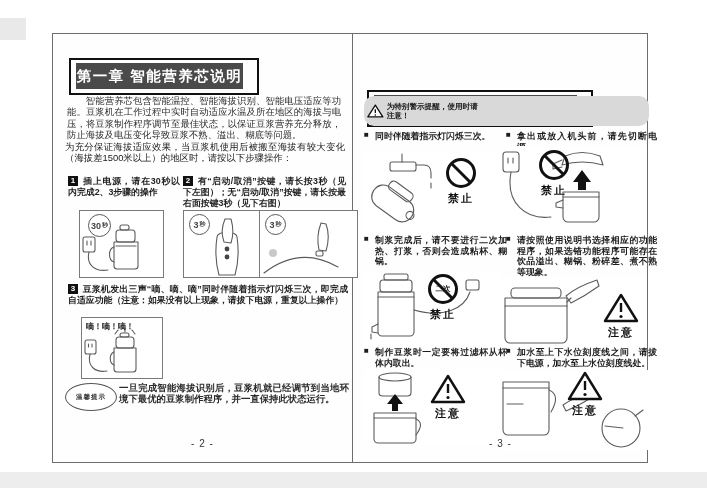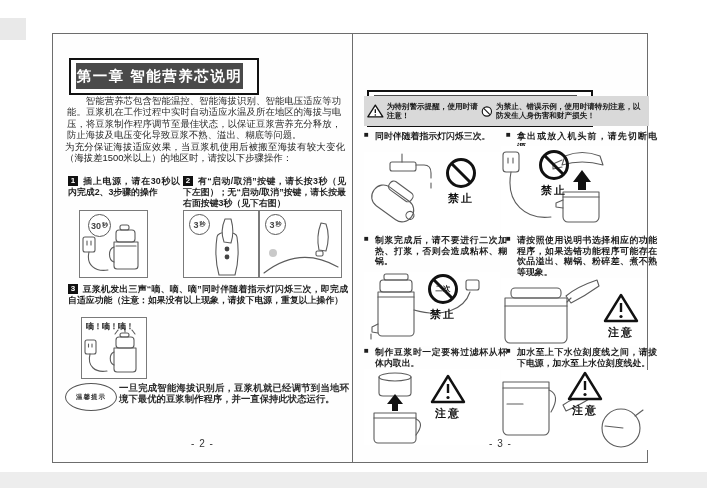--- a/index.html
+++ b/index.html
@@ -20,21 +20,21 @@
 
   .para{margin:0;font-size:9.4px;line-height:11.4px;text-align:justify;color:#2b2b2b;}
   .indent{text-indent:2em;}
   .bold{font-weight:normal;color:#1a1a1a;}
 
   .step{font-size:8.9px;line-height:10.8px;color:#1f1f1f;font-weight:bold;text-align:justify;}
   .stepnum{display:inline-block;background:#111;color:#fff;width:10px;height:10px;
            line-height:10px;text-align:center;font-weight:bold;font-size:8px;margin-right:2px;
            vertical-align:1px;}
 
-  .panel{border:1px solid #7a7a7a;background:#fff;}
+  .panel{border:1px solid #7a7a7a;background:#fff;padding-left:16px;}
   .badge{position:absolute;border:1.5px solid #5a5a5a;border-radius:50%;width:21px;height:21px;
          background:#fff;display:flex;align-items:center;justify-content:center;color:#444;
          font-weight:bold;z-index:2;}
   .badge b{font-size:9px;}
   .badge i{font-size:6px;font-style:normal;margin-left:1px;}
   .beeps{position:absolute;left:4px;top:3px;font-size:8px;font-weight:bold;color:#222;
          white-space:nowrap;z-index:2;}
 
   svg.art{position:absolute;left:0;top:0;}
   svg.art *{vector-effect:non-scaling-stroke;}
@@ -170,35 +170,28 @@
       <span>温馨提示</span>
     </div>
     <p class="para tipline abs" style="left:66px;top:348px;width:230px;">一旦完成智能海拔识别后，豆浆机就已经调节到当地环境下最优的豆浆制作程序，并一直保持此状态运行。</p>
 
     <div class="pagenum abs" style="left:0;top:404px;width:299px;">- 2 -</div>
 
     <div class="title-frame abs" style="left:314px;top:12px;width:222px;height:33px;margin-top:44px;">
       <div class="title-box">第二章 安全使用注意事项</div>
     </div>
 
-    <div class="legend abs" style="left:311px;top:62px;width:285px;height:30px;">
+    <div class="legend abs" style="left:311px;top:62px;width:285px;height:30px;border-radius:10px;">
       <div class="legend-item first">
         <svg width="20" height="18" viewBox="0 0 20 18">
           <path d="M10 2 L19 16 L1 16 Z" fill="#fff" stroke="#111" stroke-width="1.6" stroke-linejoin="round"></path>
           <line x1="10" y1="7" x2="10" y2="11.5" stroke="#111" stroke-width="1.6"></line>
           <circle cx="10" cy="13.8" r="1" fill="#111"></circle>
         </svg>
         <span>为特别警示提醒，使用时请注意！</span>
-      </div>
-      <div class="legend-item second">
-        <svg width="19" height="19" viewBox="0 0 19 19">
-          <circle cx="9.5" cy="9.5" r="7.5" fill="#fff" stroke="#111" stroke-width="1.8"></circle>
-          <line x1="4.5" y1="4.5" x2="14.5" y2="14.5" stroke="#111" stroke-width="1.8"></line>
-        </svg>
-        <span>为禁止、错误示例，使用时请特别注意，以防发生人身伤害和财产损失！</span>
       </div>
     </div>
 
     <div class="item abs" style="left:311px;top:97px;width:132px;">
       <span class="bullet">■</span>
       <span>同时伴随着指示灯闪烁三次。</span>
     </div>
     <div class="item abs" style="left:453px;top:97px;width:140px;">
       <span class="bullet">■</span>
       <span>拿出或放入机头前，请先切断电源。</span>

